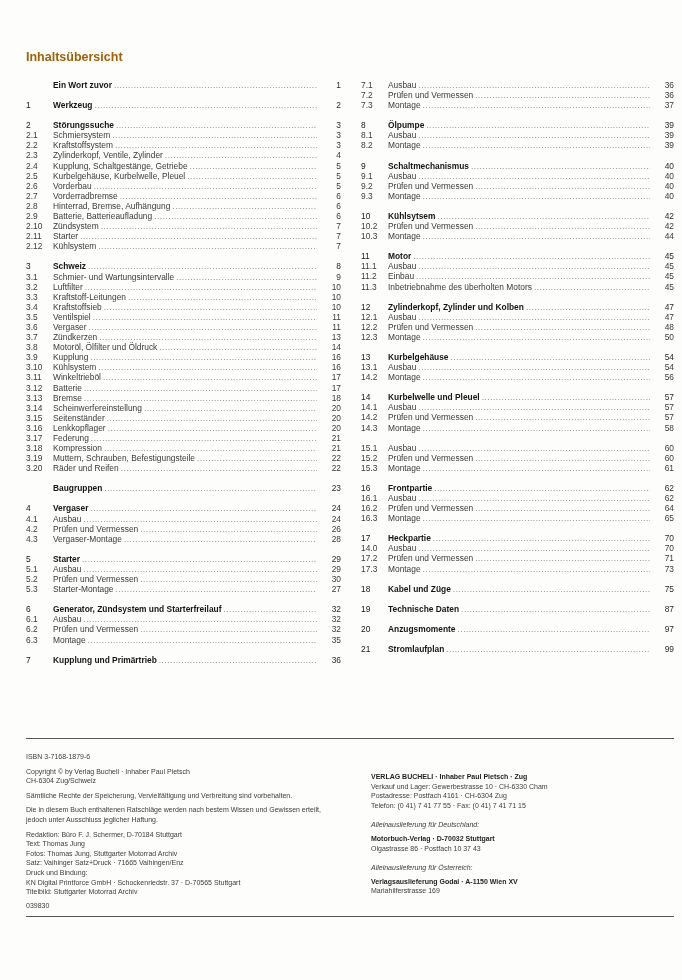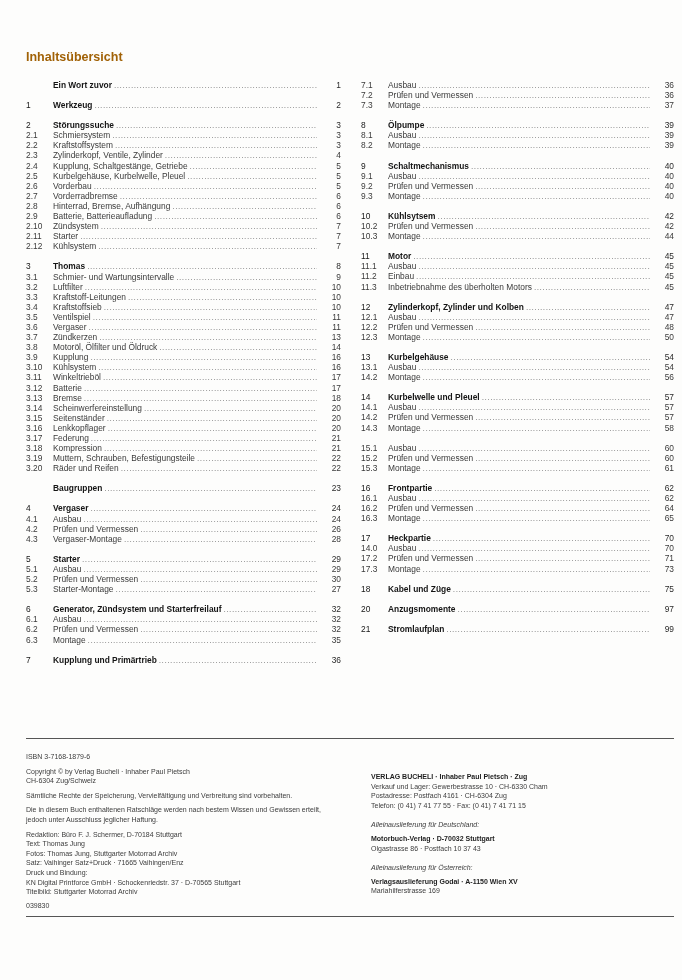--- a/index.html
+++ b/index.html
@@ -158,21 +158,21 @@
       <div class="entry">
         <span class="num">2.12</span>
         <span class="title">Kühlsystem</span>
         <span class="dots"></span>
         <span class="page">7</span>
       </div>
     </div>
     <div class="group">
       <div class="entry major">
         <span class="num">3</span>
-        <span class="title">Thomas</span>
+        <span class="title">Schweiz</span>
         <span class="dots"></span>
         <span class="page">8</span>
       </div>
       <div class="entry">
         <span class="num">3.1</span>
         <span class="title">Schmier- und Wartungsintervalle</span>
         <span class="dots"></span>
         <span class="page">9</span>
       </div>
       <div class="entry">
@@ -641,20 +641,28 @@
         <span class="dots"></span>
         <span class="page">73</span>
       </div>
     </div>
     <div class="group">
       <div class="entry major">
         <span class="num">18</span>
         <span class="title">Kabel und Züge</span>
         <span class="dots"></span>
         <span class="page">75</span>
+      </div>
+    </div>
+    <div class="group">
+      <div class="entry major">
+        <span class="num">19</span>
+        <span class="title">Technische Daten</span>
+        <span class="dots"></span>
+        <span class="page">87</span>
       </div>
     </div>
     <div class="group">
       <div class="entry major">
         <span class="num">20</span>
         <span class="title">Anzugsmomente</span>
         <span class="dots"></span>
         <span class="page">97</span>
       </div>
     </div>

